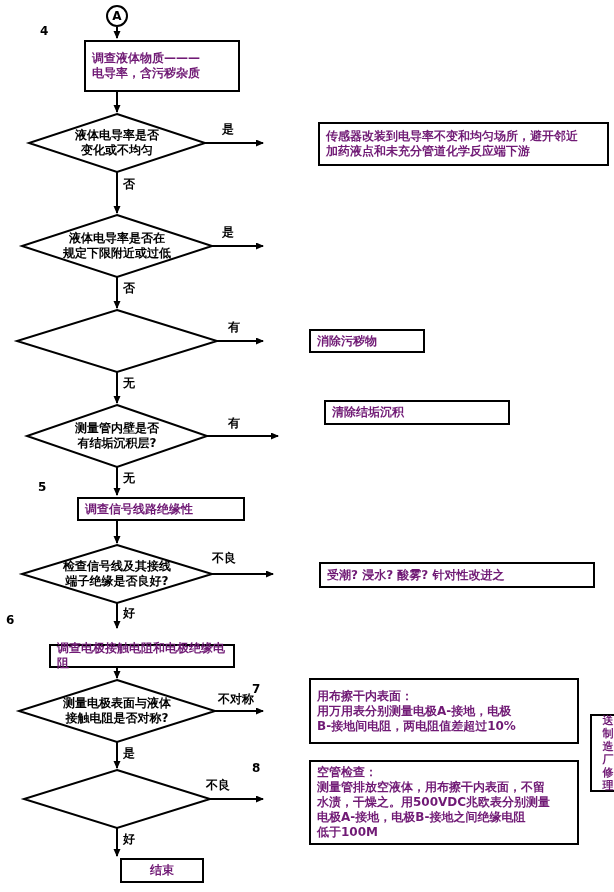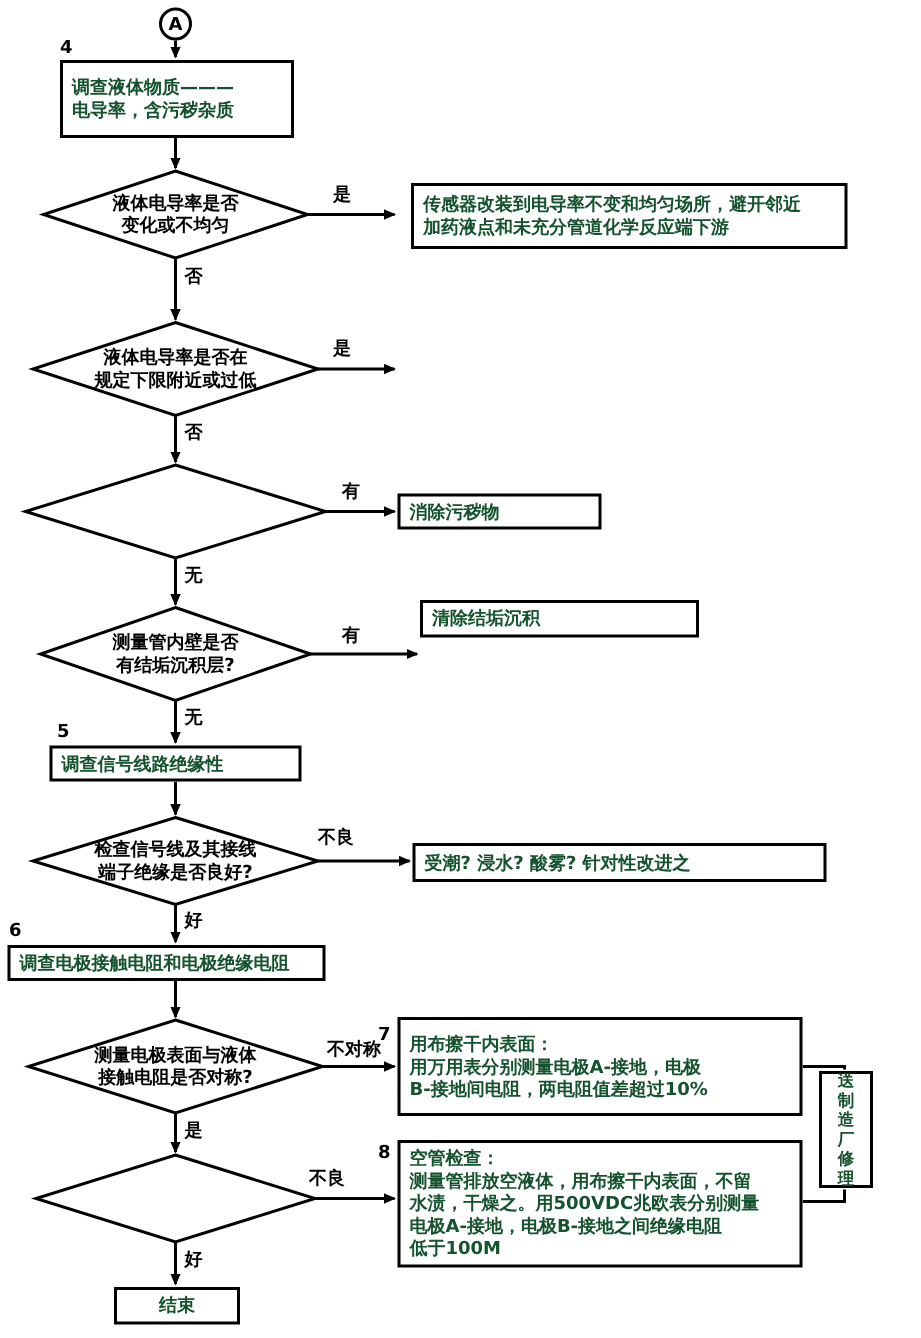--- a/index.html
+++ b/index.html
@@ -1,22 +1,22 @@
 <!DOCTYPE html>
 <html><head>
 <meta charset="utf-8">
 <style>
   * { margin:0; padding:0; box-sizing:border-box; }
   body { background:#ffffff; font-family:"DejaVu Sans","Liberation Sans",sans-serif; }
   .canvas { position:relative; width:614px; height:892px; background:#ffffff; overflow:hidden; }
   .layer { position:absolute; left:0; top:0; z-index:0; }
   .node {
     position:absolute; background:#ffffff; border:2px solid #000;
-    font-weight:bold; font-size:12px; line-height:15px; color:#14532d;
-    white-space:pre-line; display:flex; align-items:center; z-index:1;
+    font-weight:bold; font-size:12px; line-height:15px; color:#701a75;
+    white-space:pre-line; display:flex; align-items:center; z-index:1;margin-left:44px;
   }
   .pad { padding:2px 6px; }
   .center { justify-content:center; text-align:center; }
   .dlabel {
     position:absolute; font-weight:bold; font-size:12px; line-height:15px; color:#000;
     text-align:center; white-space:pre-line; z-index:2;
   }
   .tag { position:absolute; font-weight:bold; font-size:12px; line-height:14px; color:#000; z-index:2; }
   .circle {
     position:absolute; width:22px; height:22px; border:2px solid #000; border-radius:50%;
@@ -81,40 +81,40 @@
   <div class="node pad" style="left:274px;top:122px;width:291px;height:44px">传感器改装到电导率不变和均匀场所，避开邻近
 加药液点和未充分管道化学反应端下游</div>
   <div class="tag" style="left:123px;top:177px">否</div>
 
   <div class="dlabel" style="left:37px;top:231px;width:160px">液体电导率是否在
 规定下限附近或过低</div>
   <div class="tag" style="left:222px;top:225px">是</div>
   <div class="tag" style="left:123px;top:281px">否</div>
 
   <div class="tag" style="left:228px;top:320px">有</div>
-  <div class="node pad" style="left:265px;top:329px;width:136px;height:24px">消除污秽物</div>
+  <div class="node pad" style="left:265px;top:329px;width:116px;height:24px">消除污秽物</div>
   <div class="tag" style="left:123px;top:376px">无</div>
 
   <div class="dlabel" style="left:37px;top:421px;width:160px">测量管内壁是否
 有结垢沉积层?</div>
   <div class="tag" style="left:228px;top:416px">有</div>
   <div class="node pad" style="left:280px;top:400px;width:186px;height:25px">清除结垢沉积</div>
   <div class="tag" style="left:123px;top:471px">无</div>
 
   <div class="tag" style="left:38px;top:480px">5</div>
   <div class="node pad" style="left:33px;top:497px;width:168px;height:24px">调查信号线路绝缘性</div>
 
   <div class="dlabel" style="left:37px;top:559px;width:160px">检查信号线及其接线
 端子绝缘是否良好?</div>
   <div class="tag" style="left:212px;top:551px">不良</div>
   <div class="node pad" style="left:275px;top:562px;width:276px;height:26px">受潮? 浸水? 酸雾? 针对性改进之</div>
   <div class="tag" style="left:123px;top:606px">好</div>
 
   <div class="tag" style="left:6px;top:613px">6</div>
-  <div class="node pad" style="left:5px;top:630px;width:212px;height:24px">调查电极接触电阻和电极绝缘电阻</div>
+  <div class="node pad" style="left:5px;top:644px;width:186px;height:24px">调查电极接触电阻和电极绝缘电阻</div>
 
   <div class="dlabel" style="left:32px;top:696px;width:170px">测量电极表面与液体
 接触电阻是否对称?</div>
   <div class="tag" style="left:218px;top:692px">不对称</div>
   <div class="tag" style="left:252px;top:682px">7</div>
   <div class="node pad" style="left:265px;top:678px;width:270px;height:66px">用布擦干内表面：
 用万用表分别测量电极A-接地，电极
 B-接地间电阻，两电阻值差超过10%</div>
   <div class="tag" style="left:123px;top:746px">是</div>
 

